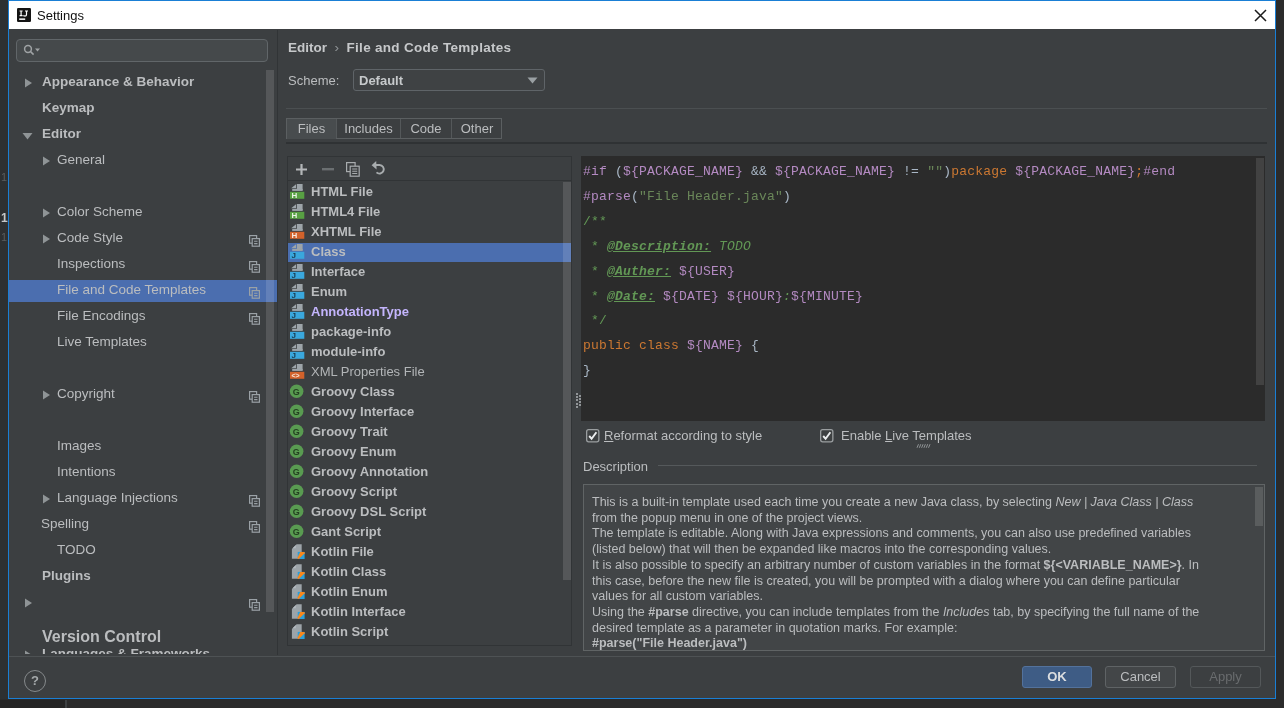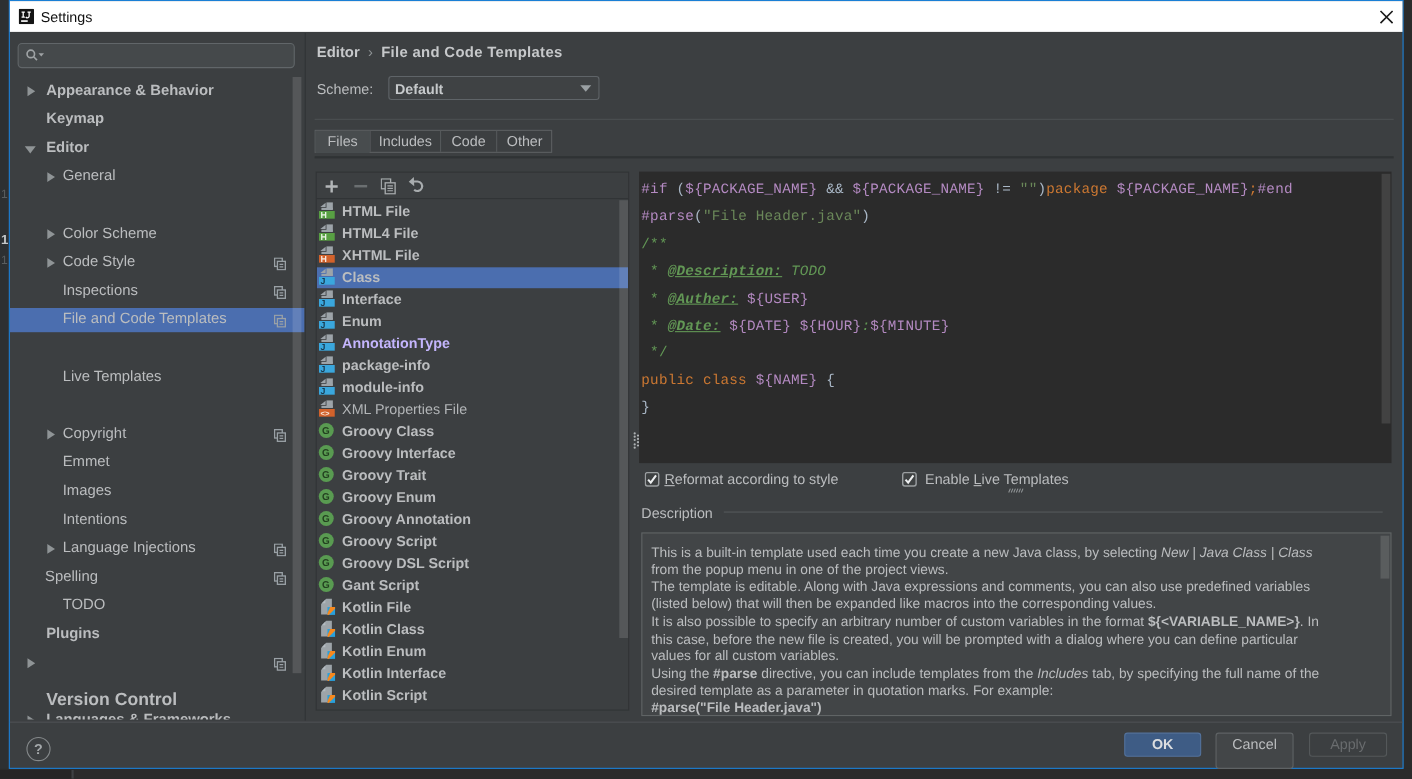--- a/index.html
+++ b/index.html
@@ -83,36 +83,41 @@
 </div>
 <div class="abs" style="left:0;top:250px;width:268px;height:22px;background:#4b6eaf;"></div>
 <div class="abs" style="left:0;top:248px;width:268px;height:26px;">
 <div class="abs" style="left:48px;top:4px;font-size:13.5px;font-weight:normal;color:#bbbdbf;white-space:nowrap;">File and Code Templates</div>
 <div class="abs" style="left:240px;top:7px;"><svg width="11" height="12" viewBox="0 0 11 12">
             <rect x="0.6" y="0.6" width="7" height="7.6" fill="none" stroke="#9aa1a6" stroke-width="1.2"></rect>
             <rect x="3.2" y="3.6" width="7.2" height="7.6" fill="#4b6eaf" stroke="#9aa1a6" stroke-width="1.2"></rect>
             <path d="M5.1,6.3 h3.4 M5.1,8.6 h3.4" stroke="#9aa1a6" stroke-width="1.1"></path>
           </svg></div>
 </div>
+<div class="abs" style="left:0;top:274px;width:268px;height:26px;">
+<div class="abs" style="left:48px;top:4px;font-size:13.5px;font-weight:normal;color:#bbbdbf;white-space:nowrap;">File Encodings</div>
+<div class="abs" style="left:240px;top:7px;"><svg width="11" height="12" viewBox="0 0 11 12">
+            <rect x="0.6" y="0.6" width="7" height="7.6" fill="none" stroke="#9aa1a6" stroke-width="1.2"></rect>
+            <rect x="3.2" y="3.6" width="7.2" height="7.6" fill="#3c3f41" stroke="#9aa1a6" stroke-width="1.2"></rect>
+            <path d="M5.1,6.3 h3.4 M5.1,8.6 h3.4" stroke="#9aa1a6" stroke-width="1.1"></path>
+          </svg></div>
+</div>
 <div class="abs" style="left:0;top:300px;width:268px;height:26px;">
 <div class="abs" style="left:48px;top:4px;font-size:13.5px;font-weight:normal;color:#bbbdbf;white-space:nowrap;">Live Templates</div>
 </div>
 <div class="abs" style="left:0;top:352px;width:268px;height:26px;">
 <svg class="abs" style="left:33px;top:8px;" width="9" height="10" viewBox="0 0 9 10">
           <path d="M1,0.5 L8,5 L1,9.5 Z" fill="#8f9496"></path>
         </svg>
 <div class="abs" style="left:48px;top:4px;font-size:13.5px;font-weight:normal;color:#bbbdbf;white-space:nowrap;">Copyright</div>
 <div class="abs" style="left:240px;top:7px;"><svg width="11" height="12" viewBox="0 0 11 12">
             <rect x="0.6" y="0.6" width="7" height="7.6" fill="none" stroke="#9aa1a6" stroke-width="1.2"></rect>
             <rect x="3.2" y="3.6" width="7.2" height="7.6" fill="#3c3f41" stroke="#9aa1a6" stroke-width="1.2"></rect>
             <path d="M5.1,6.3 h3.4 M5.1,8.6 h3.4" stroke="#9aa1a6" stroke-width="1.1"></path>
           </svg></div>
-</div>
-<div class="abs" style="left:0;top:378px;width:268px;height:26px;">
-<div class="abs" style="left:48px;top:4px;font-size:13.5px;font-weight:normal;color:#bbbdbf;white-space:nowrap;">Emmet</div>
 </div>
 <div class="abs" style="left:0;top:404px;width:268px;height:26px;">
 <div class="abs" style="left:48px;top:4px;font-size:13.5px;font-weight:normal;color:#bbbdbf;white-space:nowrap;">Images</div>
 </div>
 <div class="abs" style="left:0;top:430px;width:268px;height:26px;">
 <div class="abs" style="left:48px;top:4px;font-size:13.5px;font-weight:normal;color:#bbbdbf;white-space:nowrap;">Intentions</div>
 </div>
 <div class="abs" style="left:0;top:456px;width:268px;height:26px;">
 <svg class="abs" style="left:33px;top:8px;" width="9" height="10" viewBox="0 0 9 10">
           <path d="M1,0.5 L8,5 L1,9.5 Z" fill="#8f9496"></path>
@@ -379,14 +384,14 @@
     </svg>
 <div class="abs" style="left:583px;top:459px;font-size:13px;color:#bbbdbf;">Description</div>
 <div class="abs" style="left:658px;top:465px;width:599px;height:1px;background:#55595b;"></div>
 <div class="abs" style="left:583px;top:484px;width:682px;height:167px;background:#424547;border:1px solid #606465;"></div>
 <div class="abs" style="left:592px;top:495px;width:660px;font-size:12.5px;line-height:15.7px;color:#bbbdbf;white-space:nowrap;">This is a built-in template used each time you create a new Java class, by selecting <i>New | Java Class | Class</i><br>from the popup menu in one of the project views.<br>The template is editable. Along with Java expressions and comments, you can also use predefined variables<br>(listed below) that will then be expanded like macros into the corresponding values.<br>It is also possible to specify an arbitrary number of custom variables in the format <b>${&lt;VARIABLE_NAME&gt;}</b>. In<br>this case, before the new file is created, you will be prompted with a dialog where you can define particular<br>values for all custom variables.<br>Using the <b>#parse</b> directive, you can include templates from the <i>Includes</i> tab, by specifying the full name of the<br>desired template as a parameter in quotation marks. For example:<br><b>#parse("File Header.java")</b></div>
 <div class="abs" style="left:1255px;top:487px;width:8px;height:39px;background:rgba(255,255,255,0.13);"></div>
 <div class="abs" style="left:9px;top:656px;width:1266px;height:1px;background:#4e5254;"></div>
 <div class="abs" style="left:24px;top:670px;width:22px;height:22px;border-radius:50%;border:1.7px solid #85898b;"></div>
 <div class="abs" style="left:24px;top:670px;width:22px;height:22px;text-align:center;line-height:22px;font-size:13px;font-weight:bold;color:#a5a9ab;">?</div>
 <div class="abs" style="left:1022px;top:666px;width:70px;height:22px;background:#3e5c85;border:1px solid #53729c;border-radius:3px;text-align:center;line-height:20px;font-size:13px;font-weight:bold;color:#dcdee0;">OK</div>
-<div class="abs" style="left:1105px;top:666px;width:71px;height:33px;background:#434648;border:1px solid #5f6365;border-radius:3px;text-align:center;line-height:20px;font-size:13px;font-weight:normal;color:#bbbdbf;">Cancel</div>
+<div class="abs" style="left:1105px;top:666px;width:71px;height:22px;background:#434648;border:1px solid #5f6365;border-radius:3px;text-align:center;line-height:20px;font-size:13px;font-weight:normal;color:#bbbdbf;">Cancel</div>
 <div class="abs" style="left:1190px;top:666px;width:71px;height:22px;background:#3c3f41;border:1px solid #54585a;border-radius:3px;text-align:center;line-height:20px;font-size:13px;font-weight:normal;color:#696c6e;">Apply</div>
 </div>
 </body></html>

